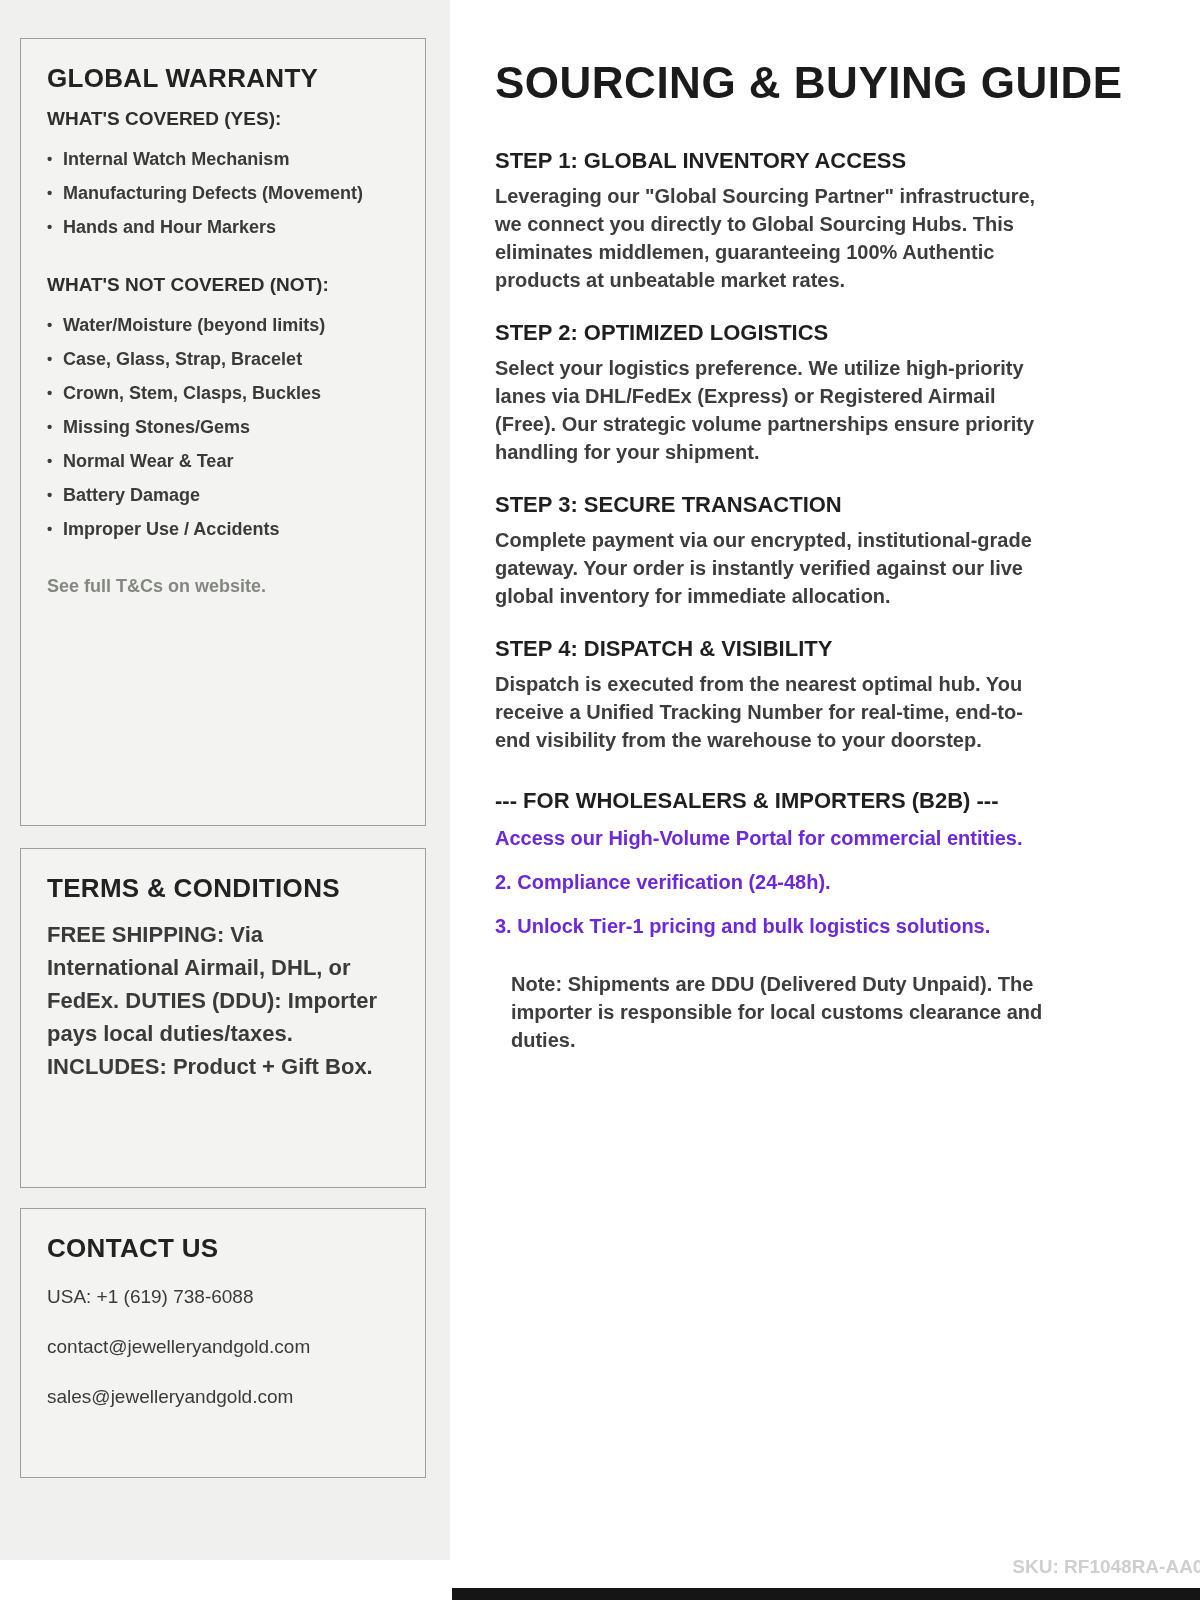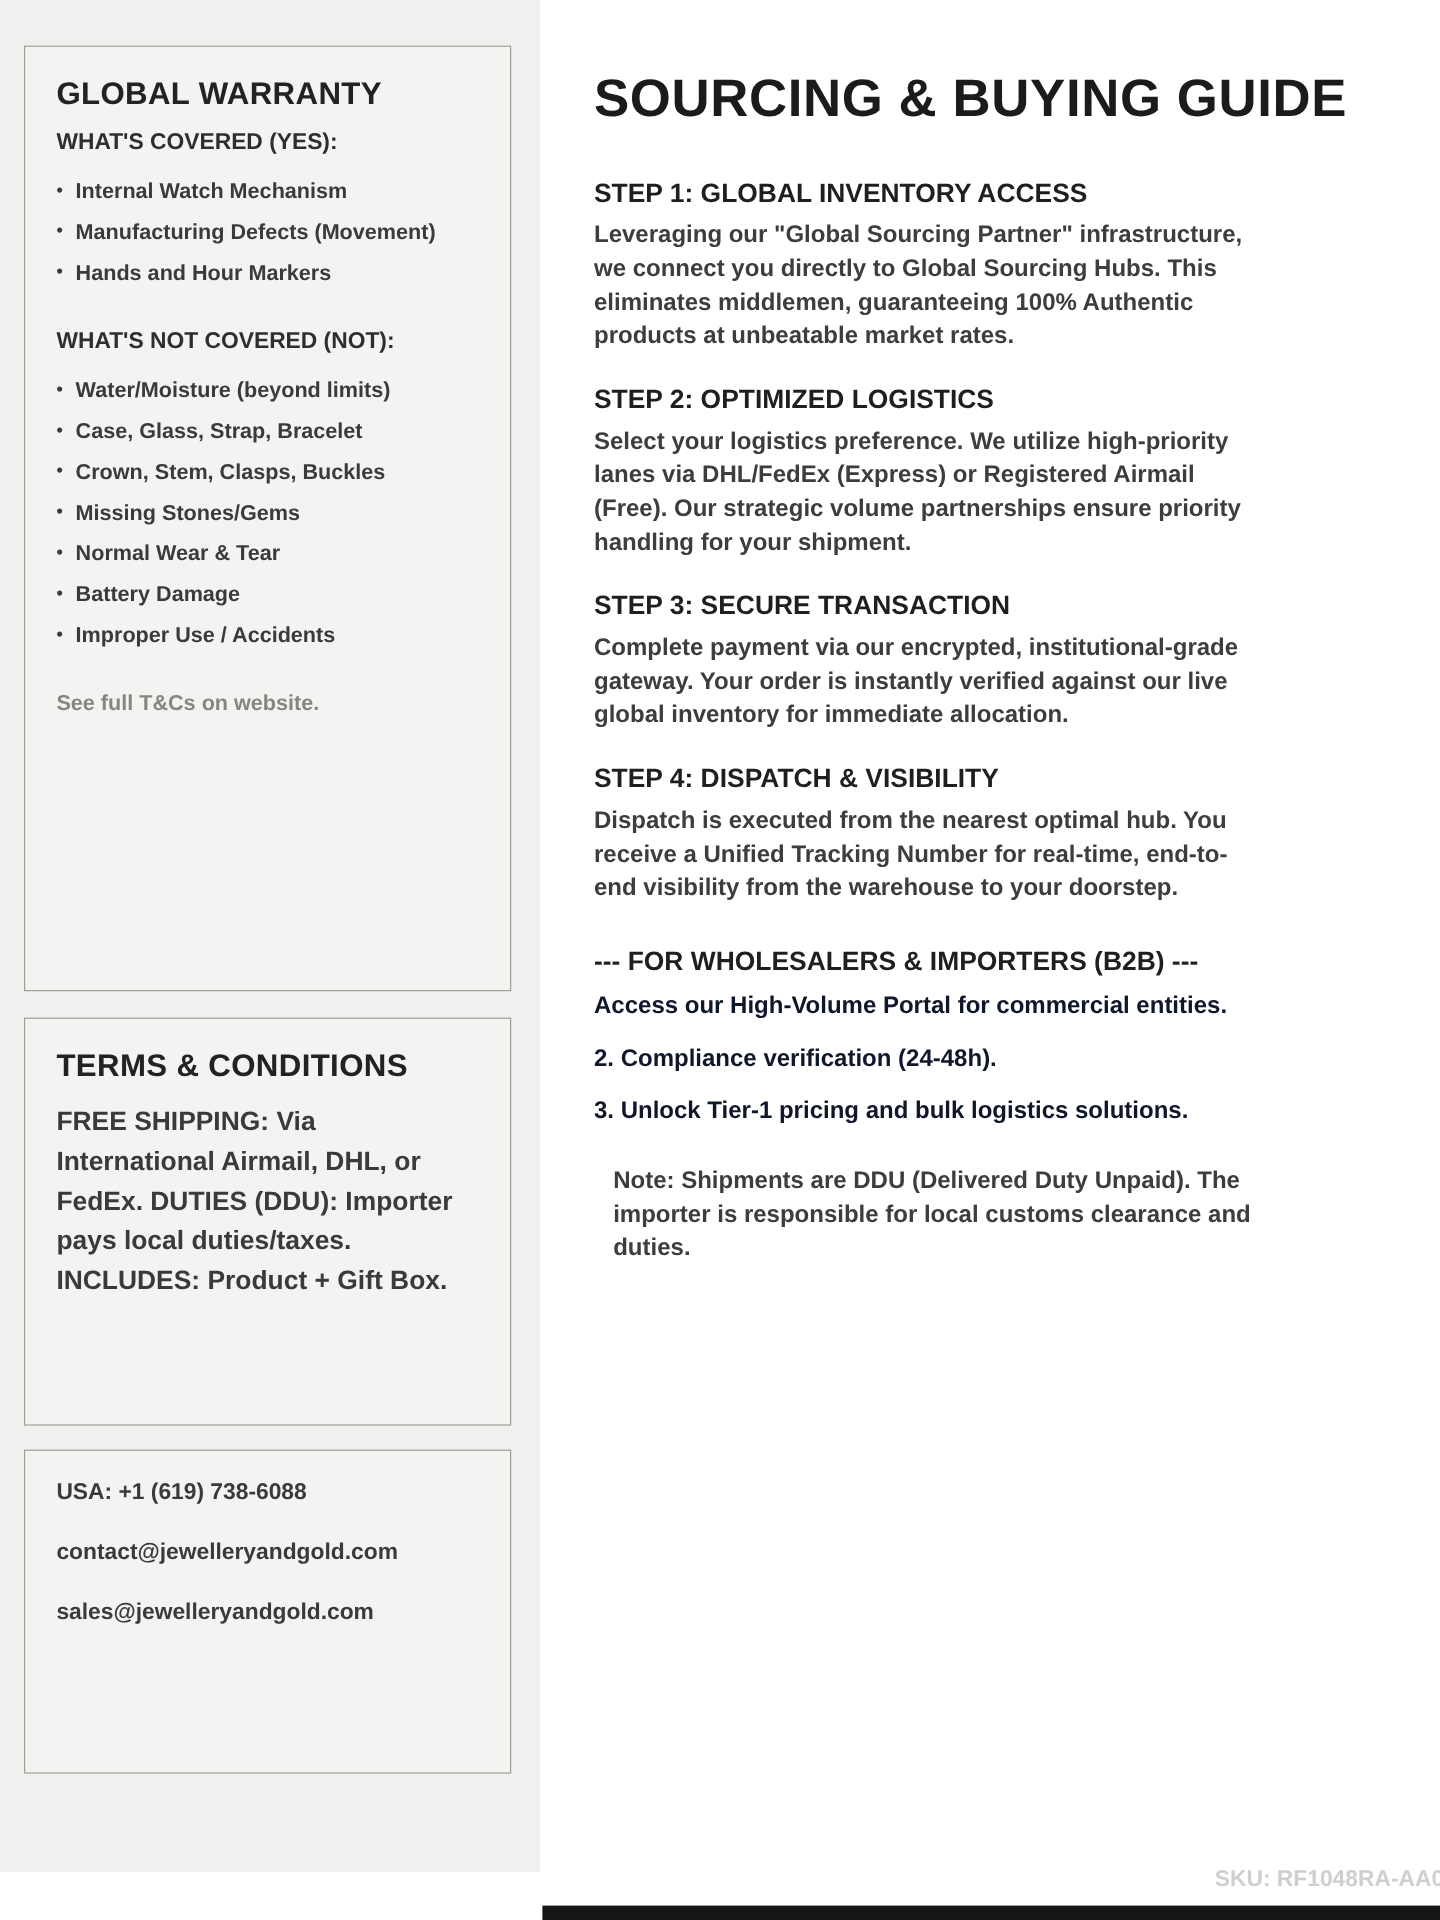--- a/index.html
+++ b/index.html
@@ -73,21 +73,21 @@
     margin-top: 26px;
   }
   .terms-body {
     font-size: 22px;
     font-weight: 700;
     line-height: 33px;
     color: #3a3a3a;
   }
   .contact-line {
     font-size: 19px;
-    font-weight: 700;
+    font-weight: 400;
     color: #3a3a3a;
     margin: 0 0 28px 0;
   }
   .panel-contact h2 { margin-bottom: 22px; }
 
   
   .main {
     position: absolute;
     left: 495px;
     top: 58px;
@@ -119,21 +119,21 @@
   .b2b-heading {
     font-size: 22px;
     font-weight: 800;
     color: #1f1f1f;
     margin: 34px 0 10px 0;
   }
   .b2b-intro, .b2b-item {
     font-size: 20px;
     font-weight: 600;
     line-height: 28px;
-    color: #0f172a;
+    color: #6d28d9;
     margin: 0 0 16px 0;
   }
   .b2b-note {
     font-size: 20px;
     font-weight: 600;
     line-height: 28px;
     color: #3d3d3d;
     margin: 30px 0 0 16px;
   }
 
@@ -181,20 +181,21 @@
     </ul>
     <div class="footnote">See full T&amp;Cs on website.</div>
   </div>
 
   <div class="panel panel-terms">
     <h2>TERMS &amp; CONDITIONS</h2>
     <div class="terms-body">FREE SHIPPING: Via International Airmail, DHL, or FedEx.  DUTIES (DDU): Importer pays local duties/taxes.  INCLUDES: Product + Gift Box.</div>
   </div>
 
   <div class="panel panel-contact">
+    <h2>CONTACT US</h2>
     <p class="contact-line">USA: +1 (619) 738-6088</p>
     <p class="contact-line">contact@jewelleryandgold.com</p>
     <p class="contact-line">sales@jewelleryandgold.com</p>
   </div>
 
 </div>
 
 <div class="main">
   <h1 class="main-title">SOURCING &amp; BUYING GUIDE</h1>
 

